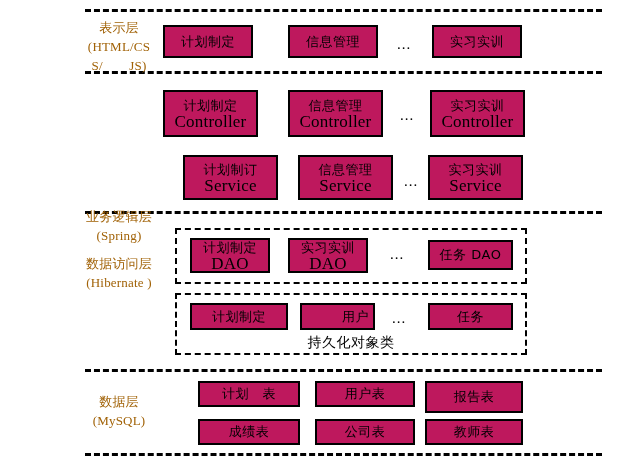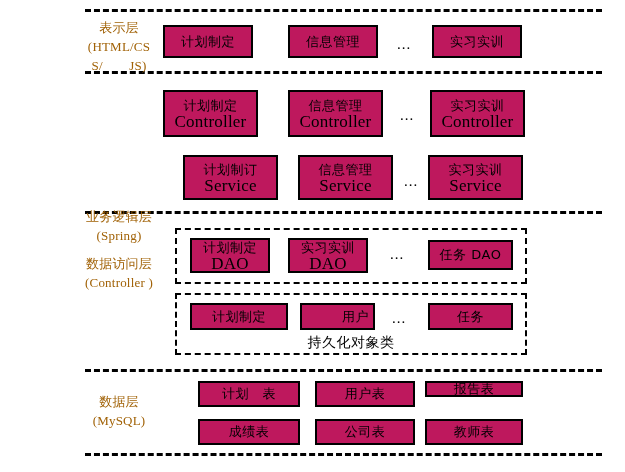--- a/index.html
+++ b/index.html
@@ -123,21 +123,21 @@
     <div class="en">S/　　JS)</div>
   </div>
 
   <div class="layer-label" id="label-business">
     <div class="cn">业务逻辑层</div>
     <div class="en">(Spring)</div>
   </div>
 
   <div class="layer-label" id="label-dao">
     <div class="cn">数据访问层</div>
-    <div class="en">(Controller )</div>
+    <div class="en">(Hibernate )</div>
   </div>
 
   <div class="layer-label" id="label-data">
     <div class="cn">数据层</div>
     <div class="en">(MySQL)</div>
   </div>
 
   <div class="box" style="left:163px; top:25px; width:90px; height:33px;">
     <div class="cn">计划制定</div>
   </div>
@@ -206,21 +206,21 @@
   </div>
 
   <div class="group-caption" style="left:175px; top:334px; width:352px;">持久化对象类</div>
 
   <div class="box" style="left:198px; top:381px; width:102px; height:26px;">
     <div class="cn">计划　表</div>
   </div>
   <div class="box" style="left:315px; top:381px; width:100px; height:26px;">
     <div class="cn">用户表</div>
   </div>
-  <div class="box" style="left:425px; top:381px; width:98px; height:16px;">
+  <div class="box" style="left:425px; top:381px; width:98px; height:32px;">
     <div class="cn">报告表</div>
   </div>
 
   <div class="box" style="left:198px; top:419px; width:102px; height:26px;">
     <div class="cn">成绩表</div>
   </div>
   <div class="box" style="left:315px; top:419px; width:100px; height:26px;">
     <div class="cn">公司表</div>
   </div>
   <div class="box" style="left:425px; top:419px; width:98px; height:26px;">

